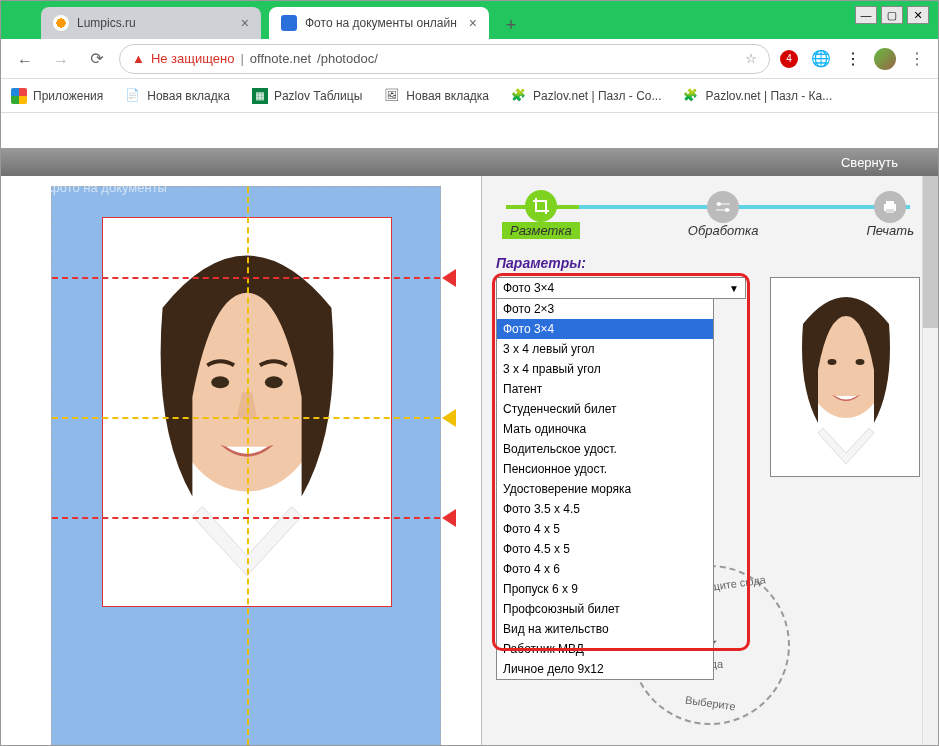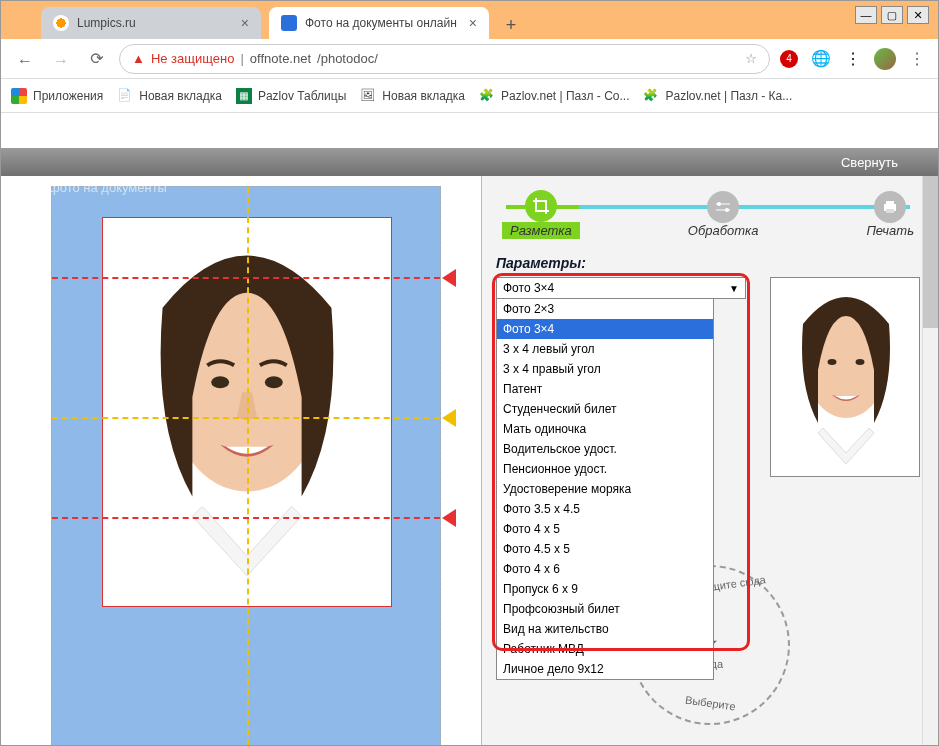--- a/index.html
+++ b/index.html
@@ -2,39 +2,39 @@
 <html><head>
 <meta charset="utf-8">
 <style>
 * { margin: 0; padding: 0; box-sizing: border-box; font-family: Arial, sans-serif; }
 body { background: #fff; width: 939px; height: 746px; overflow: hidden; position: relative; }
 
 .window-frame { border: 1px solid #999; width: 100%; height: 100%; display: flex; flex-direction: column; }
 .window-controls { position: absolute; top: 6px; right: 10px; display: flex; gap: 4px; }
 .window-controls .wbtn { width: 22px; height: 18px; border: 1px solid #888; background: #e8e8e8; display: flex; align-items: center; justify-content: center; font-size: 11px; cursor: pointer; }
 
-.tabs-bar { height: 38px; background: #fdba74; display: flex; align-items: flex-end; padding: 6px 40px 0 40px; }
+.tabs-bar { height: 38px; background: #22c55e; display: flex; align-items: flex-end; padding: 6px 40px 0 40px; }
 .tab { height: 32px; background: #fff; border-radius: 8px 8px 0 0; padding: 0 12px; display: flex; align-items: center; gap: 8px; font-size: 12px; color: #444; margin-right: 8px; min-width: 220px; position: relative; }
 .tab.inactive { background: #ced1d5; }
 .tab .close { margin-left: auto; font-size: 14px; color: #666; cursor: pointer; }
 .tab .favicon { width: 16px; height: 16px; display: inline-block; }
 .new-tab { width: 28px; height: 28px; display: flex; align-items: center; justify-content: center; font-size: 18px; color: #555; cursor: pointer; }
 
 .addr-bar { height: 40px; background: #fff; display: flex; align-items: center; padding: 0 10px; gap: 8px; border-bottom: 1px solid #ddd; }
 .nav-btn { width: 28px; height: 28px; display: flex; align-items: center; justify-content: center; color: #666; cursor: pointer; }
 .url-box { flex: 1; height: 30px; border: 1px solid #ccc; border-radius: 15px; display: flex; align-items: center; padding: 0 12px; gap: 6px; font-size: 13px; }
 .url-warn { color: #d93025; font-weight: 500; }
 .url-sep { color: #888; }
 .url-text { color: #555; }
 .right-icons { display: flex; gap: 10px; align-items: center; }
 .ric { width: 22px; height: 22px; display: flex; align-items: center; justify-content: center; }
 .badge-red { width: 18px; height: 18px; border-radius: 50%; background: #d50000; color: #fff; font-size: 10px; display: flex; align-items: center; justify-content: center; }
 .avatar { width: 22px; height: 22px; border-radius: 50%; background: linear-gradient(135deg,#6b4,#964); }
 
-.bookmarks-bar { height: 34px; background: #fff; display: flex; align-items: center; padding: 0 10px; gap: 14px; border-bottom: 1px solid #ddd; font-size: 12px; color: #444; }
+.bookmarks-bar { height: 34px; background: #fff; display: flex; align-items: center; padding: 0 10px; gap: 22px; border-bottom: 1px solid #ddd; font-size: 12px; color: #444; }
 .bm { display: flex; align-items: center; gap: 6px; cursor: pointer; }
 .bm-ic { width: 16px; height: 16px; display: inline-block; }
 
 .content { flex: 1; display: flex; overflow: hidden; position: relative; margin-top: 35px; }
 .collapse-bar { height: 28px; background: linear-gradient(#9a9a9a,#707070); color: #fff; display: flex; align-items: center; justify-content: flex-end; padding: 0 40px; font-size: 13px; width: 100%; position: absolute; top: 0; z-index: 1; }
 .collapse-bar span { cursor: pointer; }
 .watermark { position: absolute; top: 32px; left: 48px; color: rgba(255,255,255,0.6); font-size: 13px; z-index: 2; }
 
 .main-area { display: flex; width: 100%; margin-top: 28px; height: calc(100% - 28px); }
 .left-pane { width: 480px; padding: 10px 30px 10px 40px; display: flex; align-items: flex-start; justify-content: center; }
@@ -54,21 +54,21 @@
 .right-pane { flex: 1; background: #f3f3f3; border-left: 1px solid #bbb; padding: 14px 18px 14px 14px; position: relative; }
 .steps { display: flex; align-items: center; justify-content: space-between; padding: 0 6px 6px; position: relative; }
 .steps::before { content:''; position:absolute; top: 15px; left: 10px; right: 10px; height: 4px; background: linear-gradient(90deg,#7ed321 0%, #7ed321 18%, #5fd2e6 18%, #5fd2e6 100%); z-index:0;}
 .step { display: flex; flex-direction: column; align-items: center; gap: 0; z-index:1; }
 .step-ic { width: 32px; height: 32px; border-radius: 50%; background: #bbb; display: flex; align-items: center; justify-content: center; }
 .step.active .step-ic { background: #7ed321; }
 .step-label { font-size: 13px; color: #333; font-style: italic; }
 .step.active .step-label { background: #7ed321; padding: 1px 8px; font-style: italic; }
 
 .params { margin-top: 10px; }
-.params-title { font-weight: bold; font-size: 14px; margin-bottom: 6px; color: #0f172a; font-style: italic; }
+.params-title { font-weight: bold; font-size: 14px; margin-bottom: 6px; color: #4c1d95; font-style: italic; }
 .params-row { display: flex; gap: 12px; }
 .dropdown-wrap { position: relative; width: 250px; }
 .dropdown-sel { height: 22px; border: 1px solid #888; background: #fff; display: flex; align-items: center; padding: 0 6px; font-size: 12px; justify-content: space-between; cursor: pointer; }
 .dropdown-sel .arrow { font-size: 10px; }
 .dropdown-list { position: absolute; top: 22px; left: 0; width: 218px; background: #fff; border-left: 1px solid #888; border-right: 1px solid #888; border-bottom: 1px solid #888; z-index: 10; }
 .dropdown-list .opt { padding: 1px 6px; font-size: 12px; cursor: pointer; white-space: nowrap; line-height: 1.5; }
 .dropdown-list .opt.selected { background: #2a6fdb; color: #fff; }
 .highlight-ring { position: absolute; border: 3px solid #e62222; border-radius: 10px; top: -4px; left: -4px; right: -4px; bottom: -4px; pointer-events: none; z-index: 11; }
 
 .preview-thumb { width: 150px; height: 200px; background: #fff; border: 1px solid #888; margin-left: 12px; overflow: hidden; }

